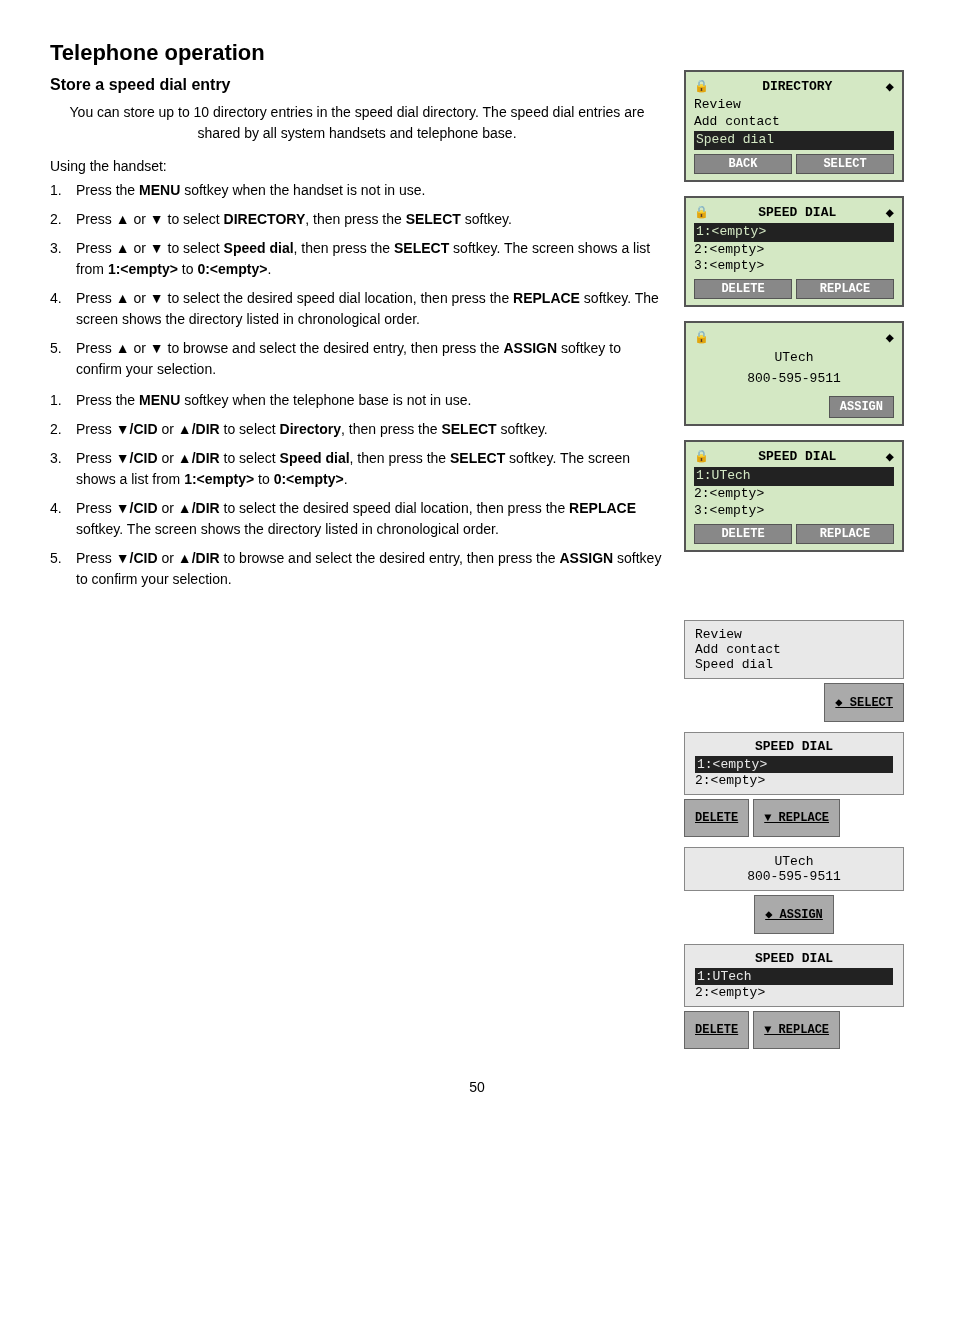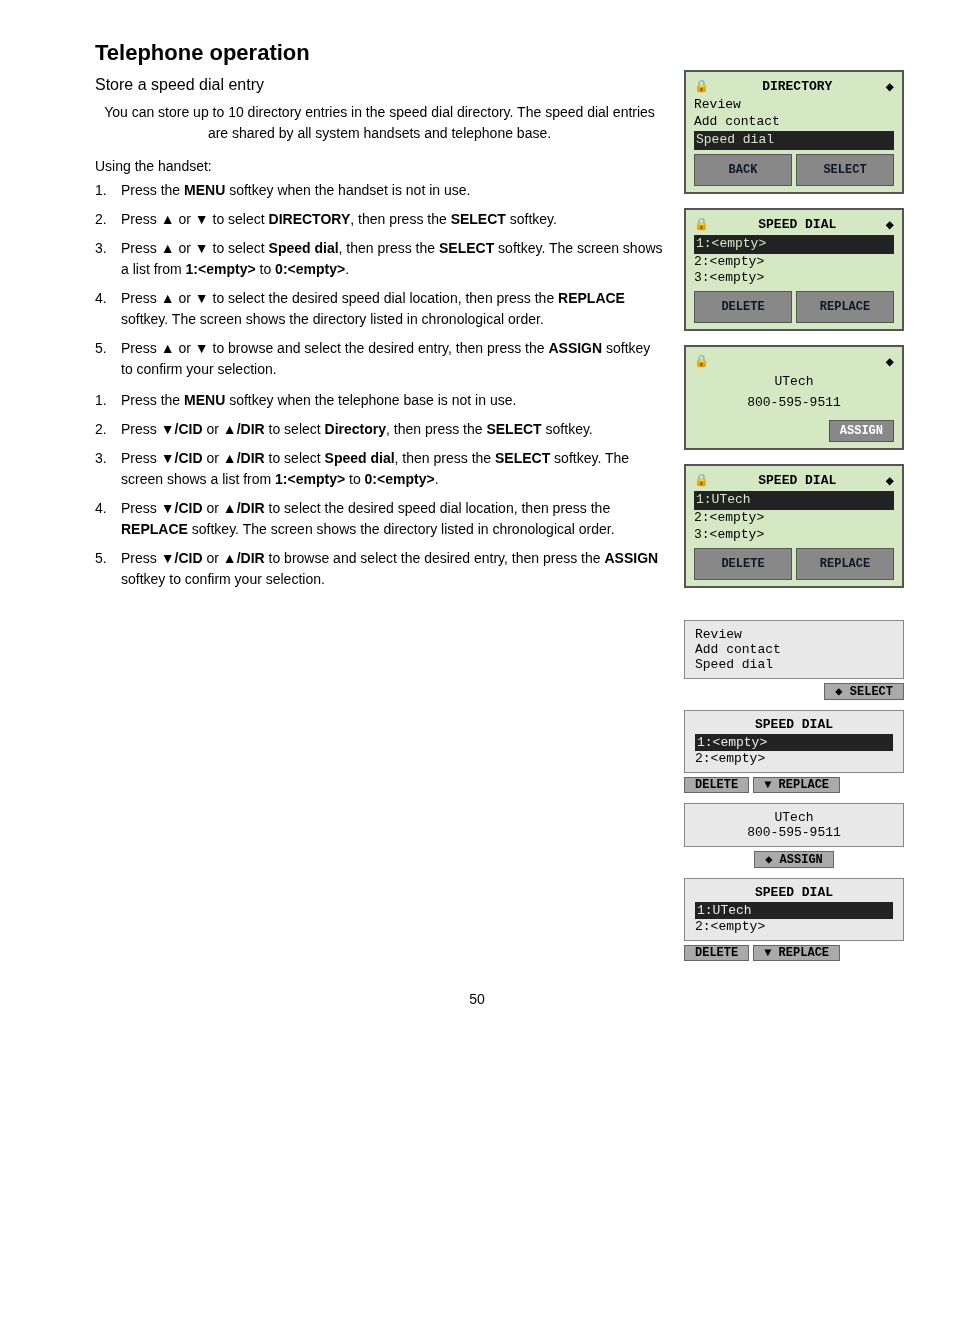--- a/index.html
+++ b/index.html
@@ -12,21 +12,21 @@
       min-height: 1336px;
       padding: 40px 50px;
     }
     .page-title {
       font-size: 22px;
       font-weight: bold;
       margin-bottom: 10px;
     }
     .section-title {
       font-size: 16px;
-      font-weight: normal;
+      font-weight: bold;
       margin-bottom: 8px;
     }
     .subsection-title {
       font-size: 14px;
       font-weight: normal;
       margin-bottom: 6px;
       margin-top: 14px;
     }
     .intro-text {
       margin-bottom: 14px;
@@ -50,21 +50,20 @@
     }
     .step-text {
       flex: 1;
     }
     b { font-weight: bold; }
 
     
     .main-layout {
       display: flex;
       gap: 20px;
-      margin-left: 45px;
     }
     .left-col {
       flex: 1;
     }
     .right-col {
       width: 220px;
       display: flex;
       flex-direction: column;
       gap: 10px;
       margin-top: 30px;
@@ -105,46 +104,47 @@
       padding: 1px 2px;
       line-height: 1.3;
     }
     .lcd-softkeys {
       display: flex;
       gap: 4px;
       margin-top: 4px;
     }
     .lcd-softkey {
       background: #888;
-      color: #0f172a;
+      color: #ffffff;
       font-family: 'Courier New', monospace;
       font-size: 12px;
       font-weight: bold;
-      padding: 8px 10px;
+      padding: 2px 10px;
       border: 1px solid #555;
       flex: 1;
       text-align: center;
     }
     .base-screen {
       border: 1px solid #888;
       background: #e8e8e8;
       font-family: 'Courier New', monospace;
       font-size: 13px;
       padding: 6px 10px;
       margin-bottom: 4px;
     }
     .base-softkey {
       background: #aaa;
       color: #000;
       font-family: 'Courier New', monospace;
       font-size: 12px;
       font-weight: bold;
-      padding: 0 10px;
+      padding: 11px 10px;
       border: 1px solid #666;
       text-align: center;
+      text-decoration: underline;
     }
 
     .page-number {
       text-align: center;
       margin-top: 30px;
       font-size: 14px;
     }
 
     .lcd-softkeys-right-align {
       display: flex;

